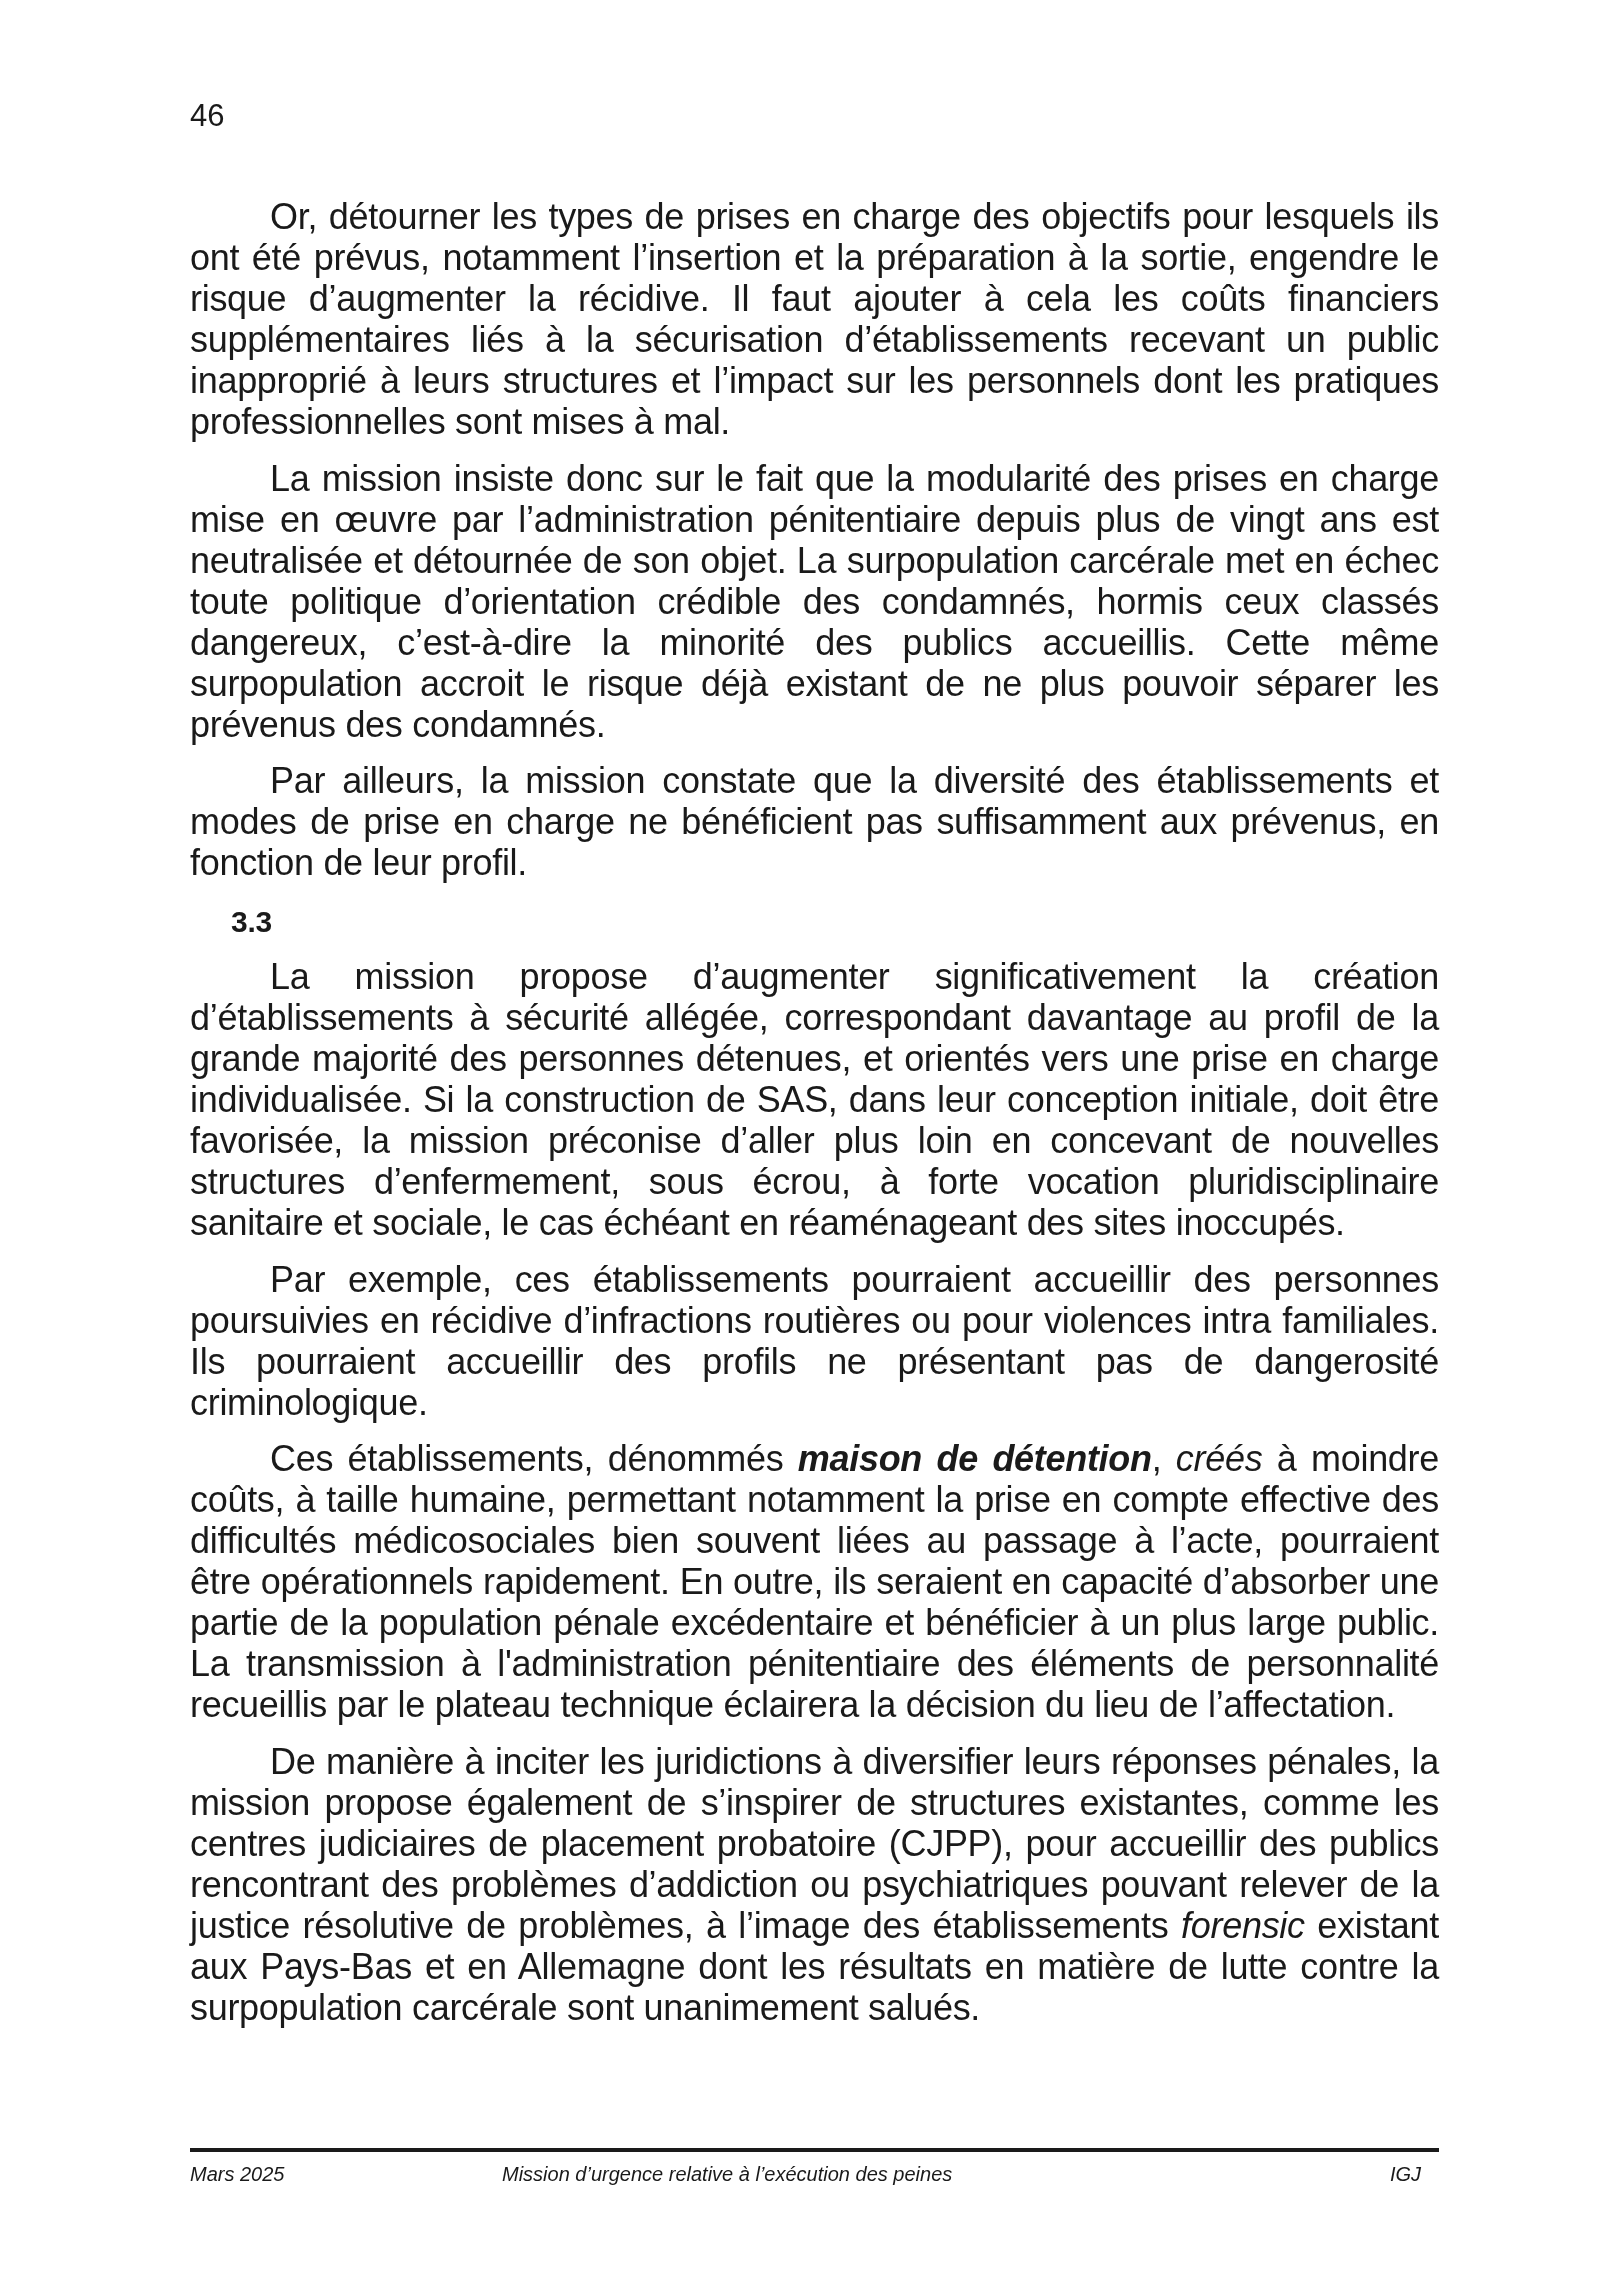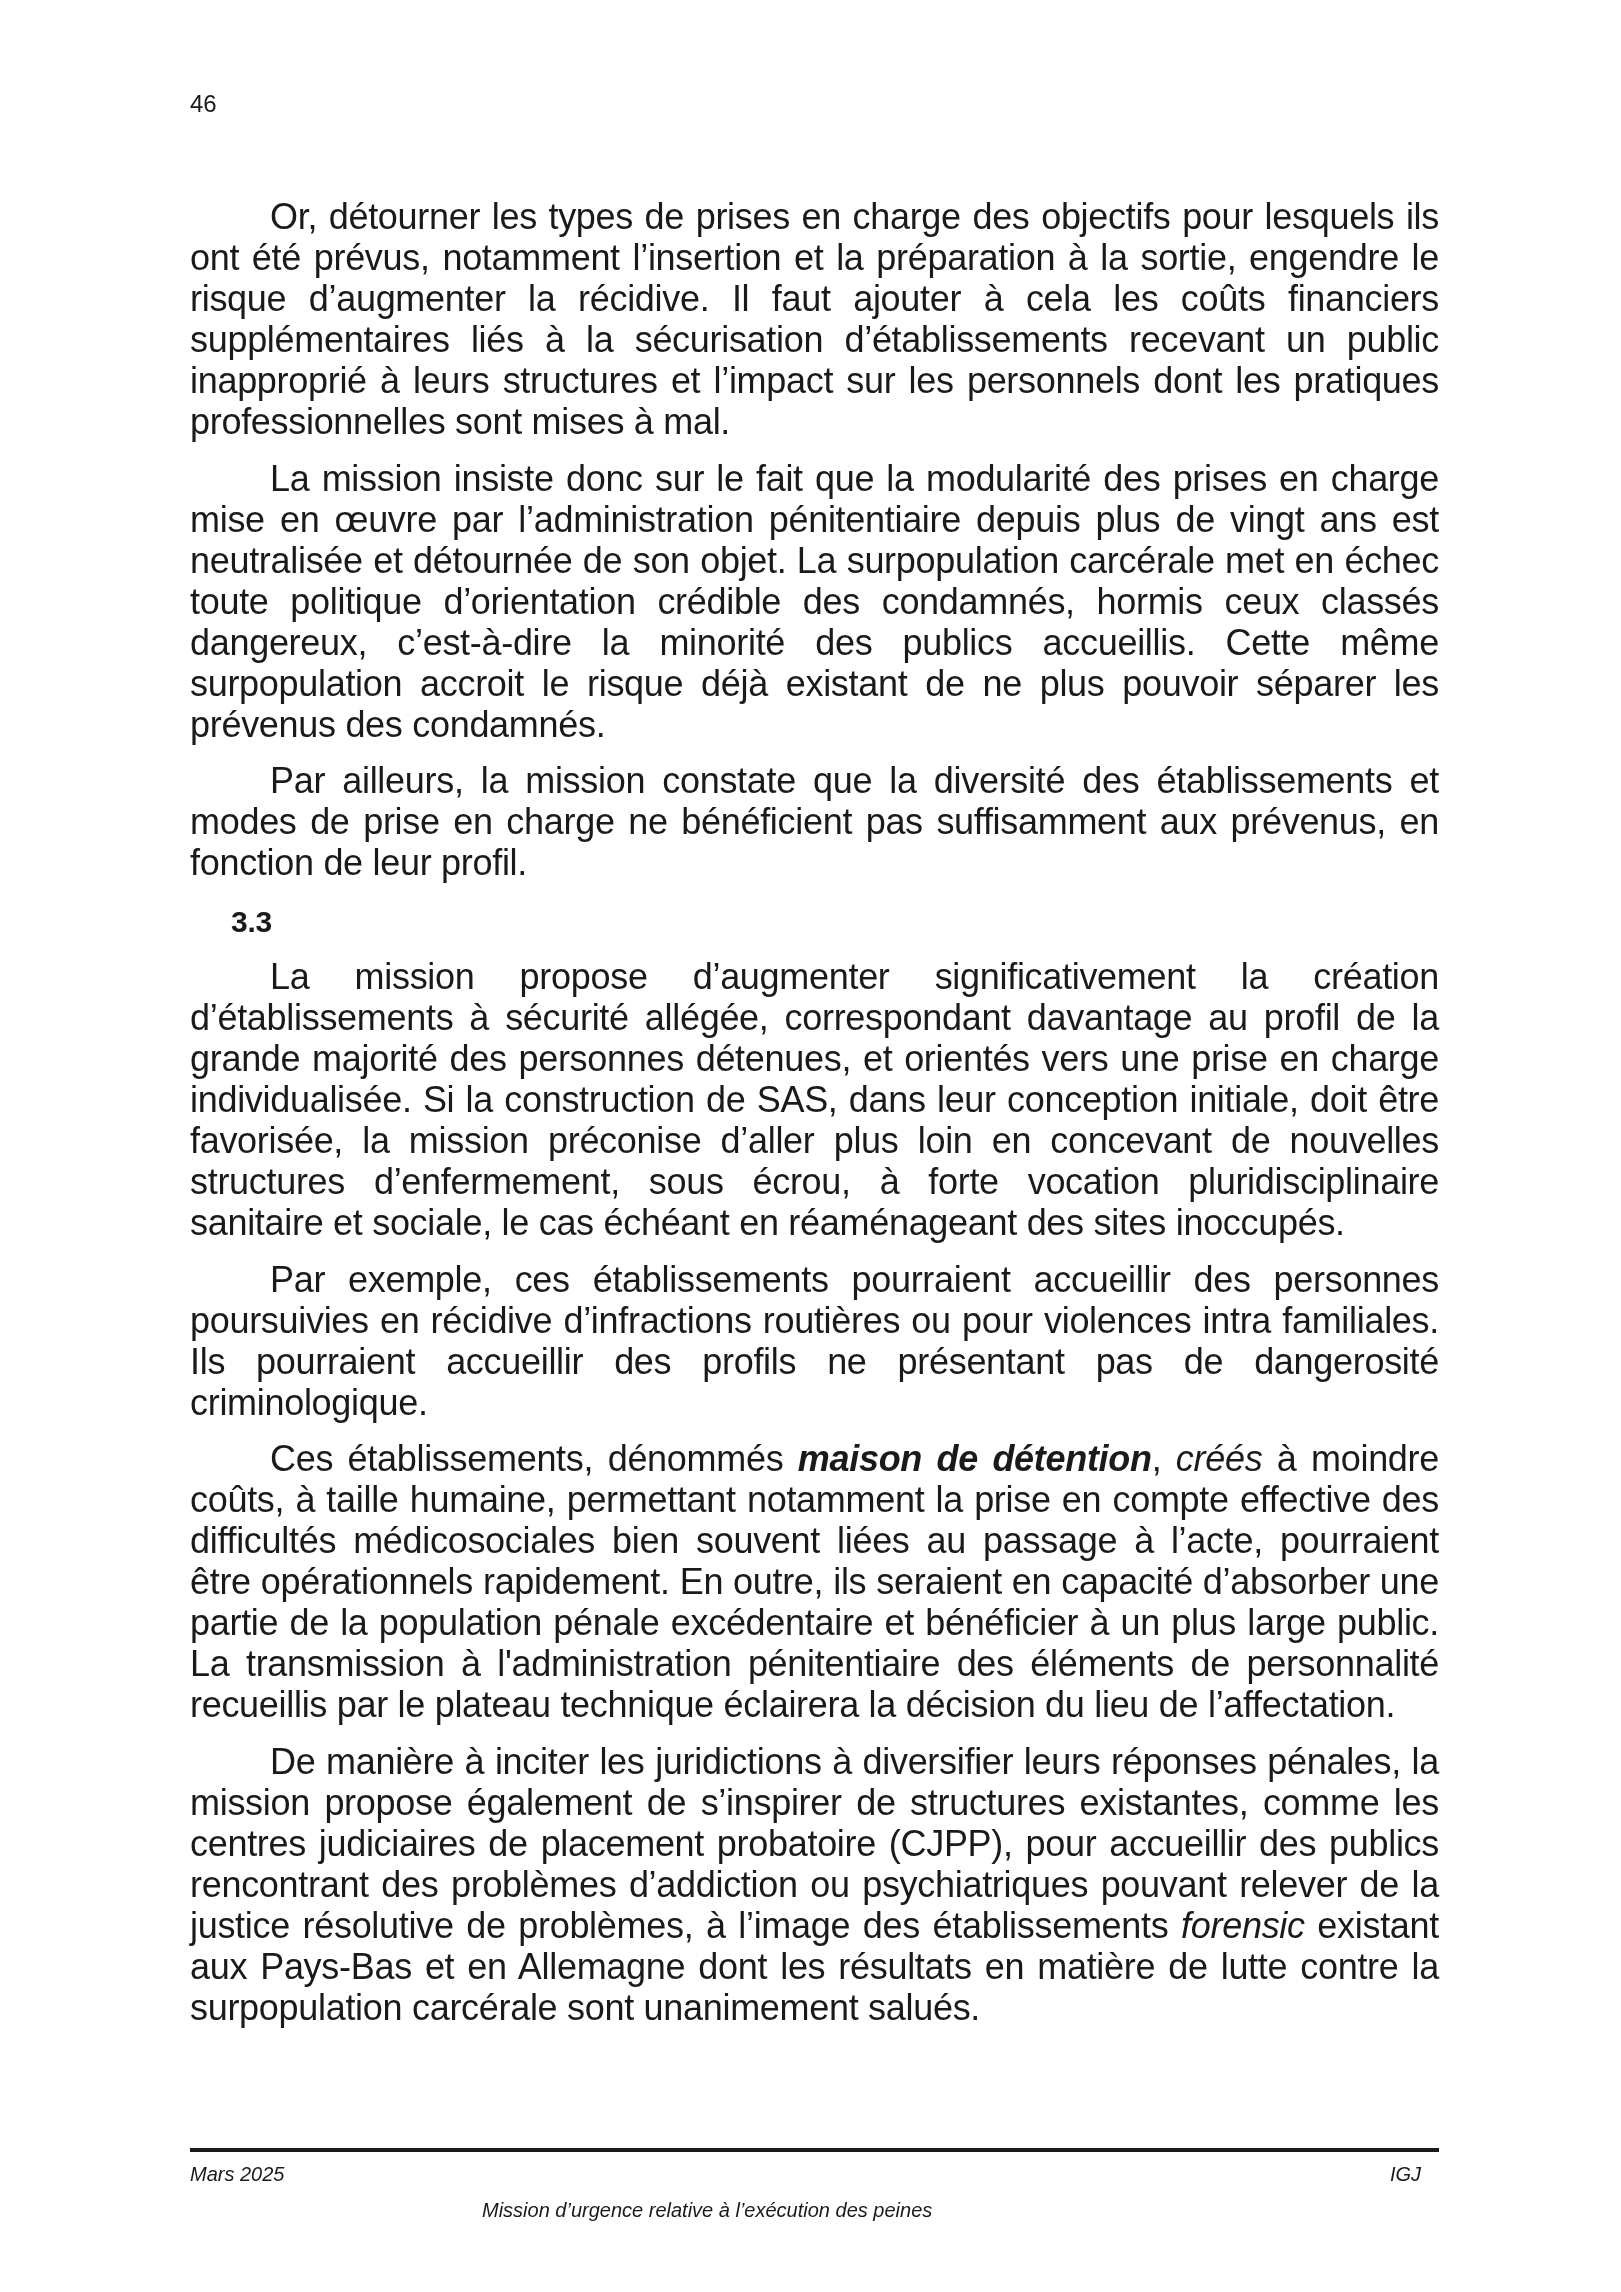--- a/index.html
+++ b/index.html
@@ -11,22 +11,22 @@
       width: 1621px;
       height: 2293px;
       position: relative;
       overflow: hidden;
       color: #1a1a1a;
       font-family: "Liberation Sans", sans-serif;
     }
     .page-number {
       position: absolute;
       left: 190px;
-      top: 88px;
-      font-size: 24px;
+      top: 100px;
+      font-size: 31px;
       line-height: 31px;
     }
     .content {
       position: absolute;
       left: 190px;
       top: 196px;
       width: 1249px;
     }
     .para {
       font-size: 36px;
@@ -74,21 +74,21 @@
       position: absolute;
       left: 190px;
       top: 2158px;
       width: 1249px;
       height: 35px;
       font-style: italic;
       font-size: 20px;
       line-height: 33px;
     }
     .footer .date { position: absolute; left: 0; top: 0; }
-    .footer .title { position: absolute; left: 292px; top: 0; margin-top: 36px; }
+    .footer .title { position: absolute; left: 312px; top: 0; }
     .footer .org { position: absolute; right: 18px; top: 0; }
   </style>
 </head>
 <body>
 
 <div class="page-number">46</div>
 
 <div class="content">
   <p class="para">Or, détourner les types de prises en charge des objectifs pour lesquels ils ont été prévus, notamment l’insertion et la préparation à la sortie, engendre le risque d’augmenter la récidive. Il faut ajouter à cela les coûts financiers supplémentaires liés à la sécurisation d’établissements recevant un public inapproprié à leurs structures et l’impact sur les personnels dont les pratiques professionnelles sont mises à mal.</p>
   <p class="para">La mission insiste donc sur le fait que la modularité des prises en charge mise en œuvre par l’administration pénitentiaire depuis plus de vingt ans est neutralisée et détournée de son objet. La surpopulation carcérale met en échec toute politique d’orientation crédible des condamnés, hormis ceux classés dangereux, c’est-à-dire la minorité des publics accueillis. Cette même surpopulation accroit le risque déjà existant de ne plus pouvoir séparer les prévenus des condamnés.</p>

